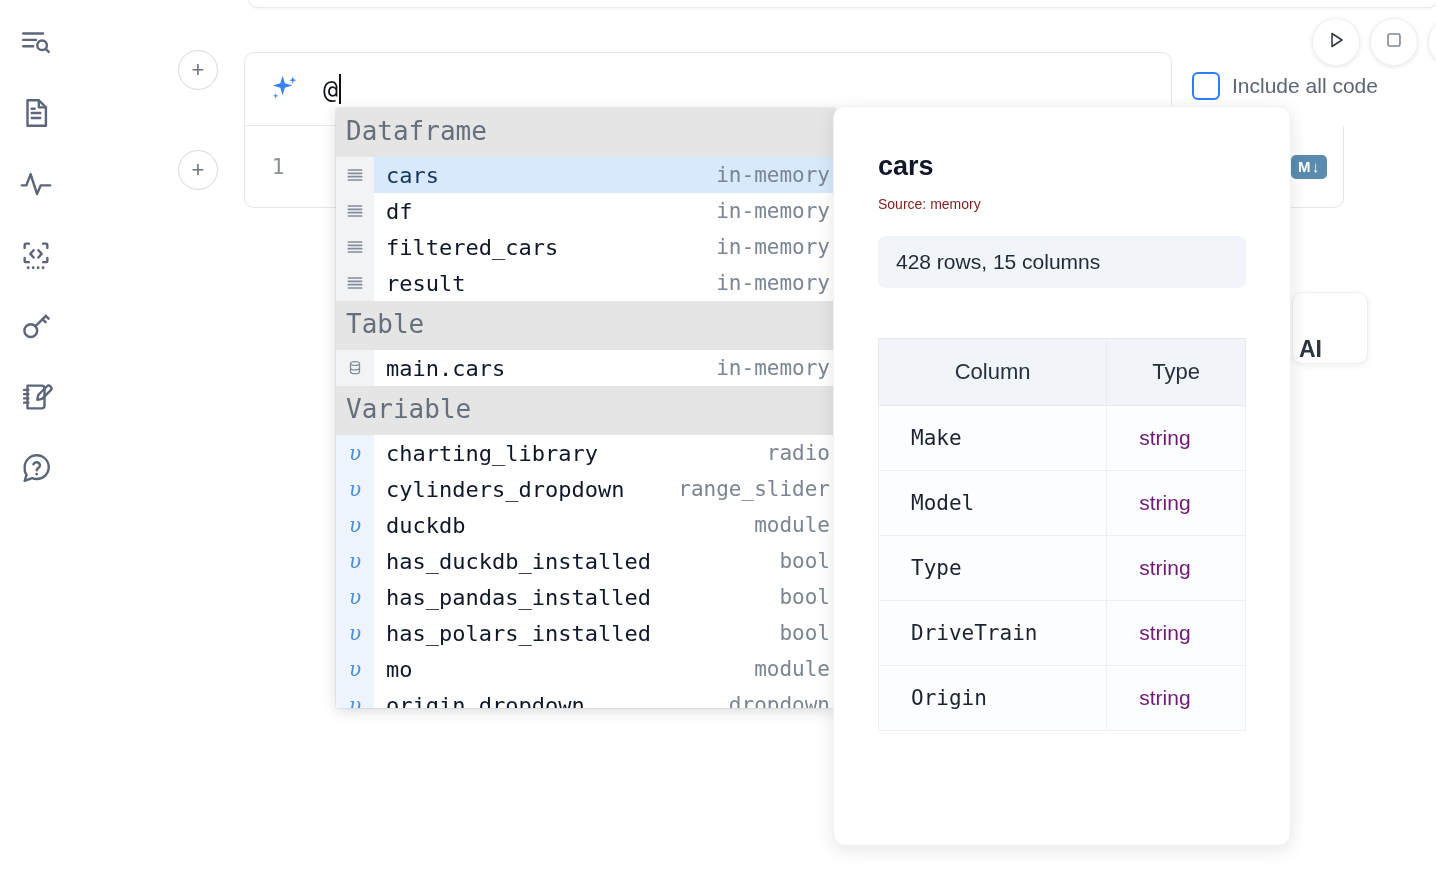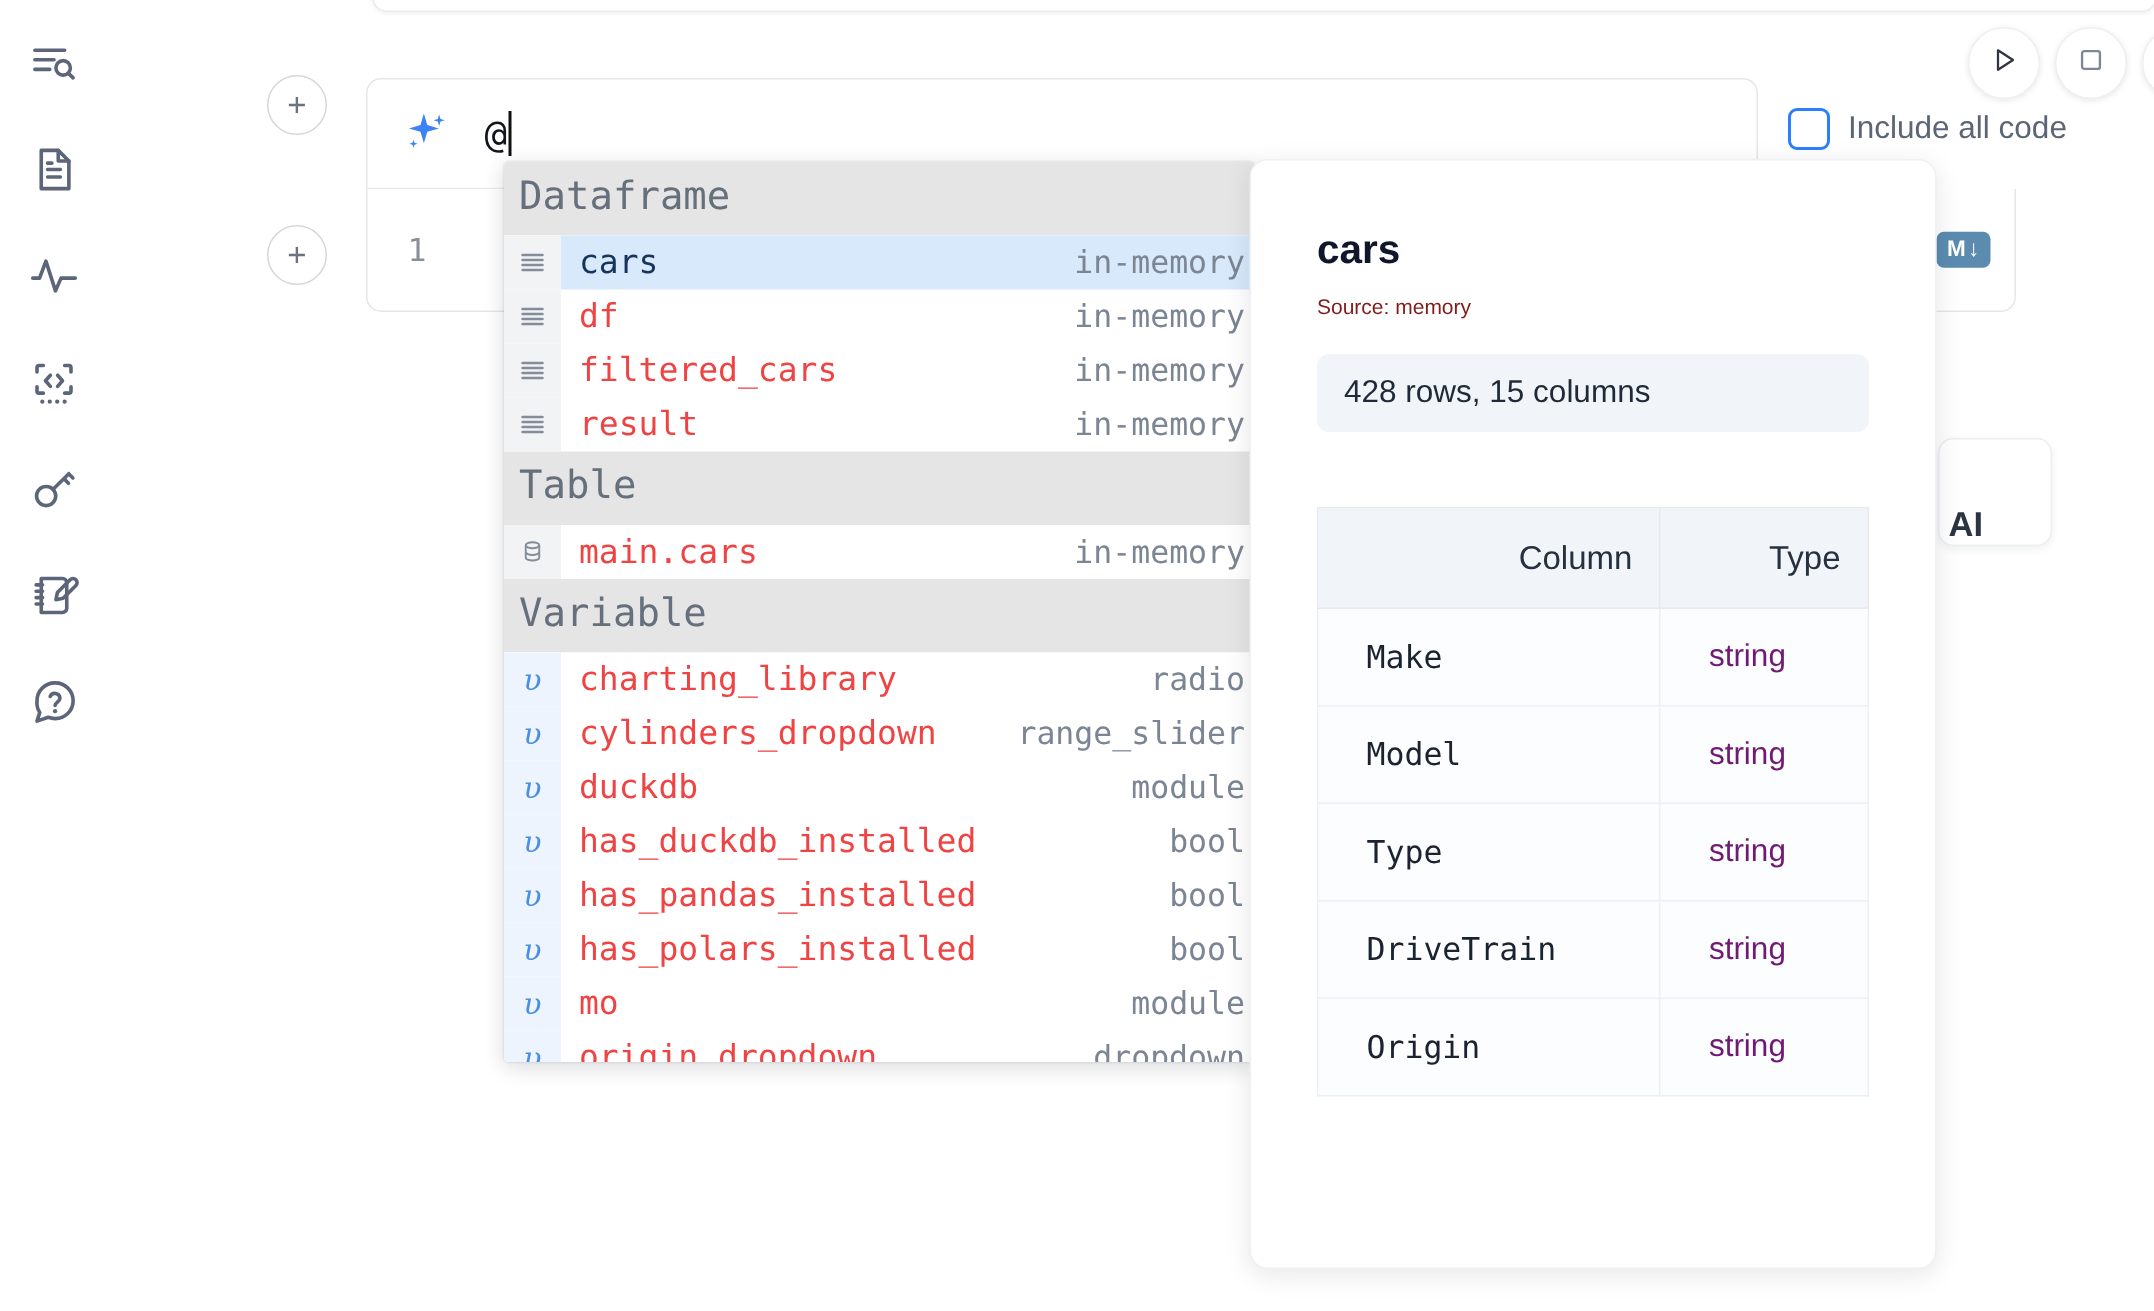--- a/index.html
+++ b/index.html
@@ -141,40 +141,40 @@
   .ac-row.var .ac-ic { background: #eef4fd; color: #3b82f6; }
   .ac-row.var .ac-ic-glyph {
     font-family: "DejaVu Serif", serif; font-style: italic;
     font-size: 20px; color: #4a90e2;
   }
   .ac-body {
     flex: 1; display: flex; align-items: center; justify-content: space-between;
     height: 36px; padding: 0 6px 0 12px; min-width: 0;
   }
   .ac-row.sel .ac-body { background: #d7e9fb; }
-  .ac-label { font-size: 22px; color: #ef4444; white-space: nowrap; }
+  .ac-label { font-size: 22px; color: #0f172a; white-space: nowrap; }
   .ac-row.sel .ac-label { color: #16345c; }
   .ac-meta { font-size: 21px; color: #7b8594; white-space: nowrap; padding-left: 14px; }
 
   
   .detail {
     position: absolute; left: 833px; top: 106px; width: 458px; height: 740px;
     background: #fff; border: 1px solid #eef0f3; border-radius: 12px;
     box-shadow: 0 4px 18px rgba(16,24,40,.10);
     padding: 44px 44px 0 44px; overflow: hidden; z-index: 50;
   }
   .d-title { font-size: 27px; font-weight: bold; color: #10172a; margin: 0 0 14px 0; }
   .d-source { font-size: 14px; color: #7f1d1d; margin: 0 0 24px 0; }
   .d-stat {
     background: #f1f5f9; border-radius: 8px; padding: 14px 18px;
     font-size: 21px; color: #1f2937; margin-bottom: 50px;
   }
   .d-table { width: 100%; border-collapse: collapse; }
   .d-table th {
-    background: #f1f5f9; text-align: right; font-weight: normal;
+    background: #f1f5f9; text-align: center; font-weight: normal;
     font-size: 22px; color: #27303f; padding: 20px 18px; border: 1px solid #e6eaf0;
   }
   .d-table td {
     padding: 20px 32px; border: 1px solid #eceff4; font-size: 21px;
     background: #fcfdfe;
   }
   .d-table td.c-col { font-family: "DejaVu Sans Mono", monospace; color: #1b2230; font-size: 21px; }
   .d-table td.c-type { color: #701a75; }
 </style>
 </head>

